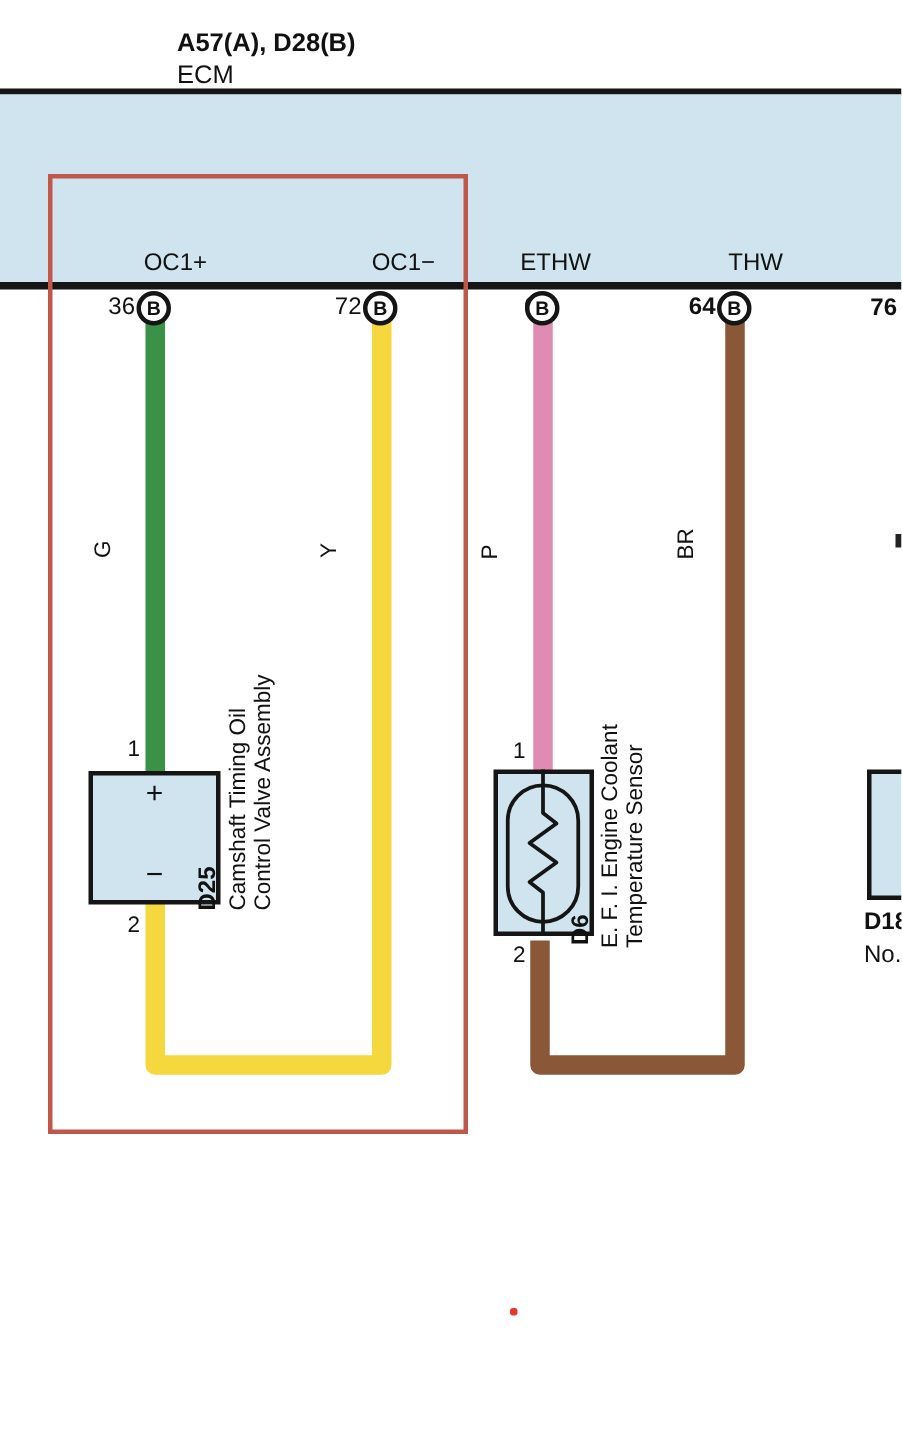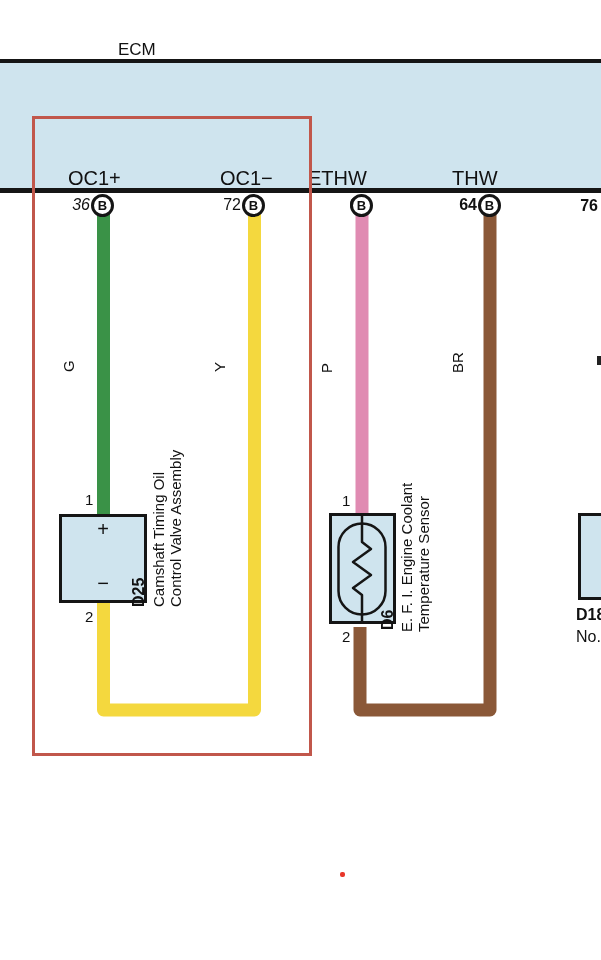--- a/index.html
+++ b/index.html
@@ -5,48 +5,49 @@
   html,body{margin:0;padding:0;}
   body{width:601px;height:960px;background:#ffffff;overflow:hidden;
        font-family:"Liberation Sans","DejaVu Sans",sans-serif;color:#111;}
   .stage{position:relative;width:601px;height:960px;overflow:hidden;}
   .abs{position:absolute;}
   .layer{position:absolute;left:0;top:0;pointer-events:none;}
   .hline{position:absolute;left:0;width:601px;background:#151515;}
   .band{position:absolute;left:0;top:63px;width:601px;height:125px;}
   .hdr-bold{font-size:17px;font-weight:bold;white-space:nowrap;}
   .hdr{font-size:17px;white-space:nowrap;}
-  .pinlabel{width:70px;text-align:left;font-size:20px;white-space:nowrap;}
+  .pinlabel{width:70px;text-align:right;font-size:16px;white-space:nowrap;}
   .pinnum{width:34px;text-align:right;font-size:16px;white-space:nowrap;}
   .bcircle{width:17px;height:17px;border:3.5px solid #151515;border-radius:50%;
            background:#fff;text-align:center;font-size:13px;font-weight:bold;
            line-height:17px;}
   .rot{transform:rotate(-90deg);transform-origin:0 100%;white-space:nowrap;}
   .wlabel{font-size:15px;height:16px;line-height:16px;}
   .compid{font-size:16px;font-weight:bold;height:18px;line-height:18px;}
   .compname{font-size:15px;height:17px;line-height:17px;}
   .pindigit{font-size:15px;white-space:nowrap;}
   .sym{width:88px;text-align:center;font-size:20px;line-height:20px;}
   .d18t{font-size:16px;white-space:nowrap;}
   .frag{width:4px;height:9px;background:#222;}
 </style>
 </head>
 <body>
 
 <div class="stage">
 
+  <div class="abs hdr-bold" style="left:118px;top:19px;">A57(A), D28(B)</div>
   <div class="abs hdr" style="left:118px;top:40px;">ECM</div>
 
   <div class="hline" style="top:59px;height:4px;"></div>
   <div class="band" style="background-color: rgb(207, 228, 238);"></div>
   <div class="hline" style="top:188px;height:5px;"></div>
 
   <div class="abs pinlabel" style="left:68px;top:167px;">OC1+</div>
   <div class="abs pinlabel" style="left:220px;top:167px;">OC1−</div>
-  <div class="abs pinlabel" style="left:308px;top:167px;">ETHW</div>
+  <div class="abs pinlabel" style="left:324px;top:167px;">ETHW</div>
   <div class="abs pinlabel" style="left:452px;top:167px;">THW</div>
 
   <svg class="layer" width="601" height="960" viewBox="0 0 601 960">
     <path d="M103.5 212 L103.5 517" fill="none" stroke-width="13" stroke="#3a9247"></path>
     <path d="M103.5 599 L103.5 710 L254.5 710 L254.5 212" fill="none" stroke-width="13" stroke-linejoin="round" stroke="#f4d83e"></path>
     <path d="M362 212 L362 516" fill="none" stroke-width="13" stroke="#e08bb2"></path>
     <path d="M490 212 L490 710 L360 710 L360 627" fill="none" stroke-width="13" stroke-linejoin="round" stroke="#8a5838"></path>
   </svg>
 
   <svg class="layer" width="601" height="960" viewBox="0 0 601 960">
@@ -55,21 +56,21 @@
     <rect x="338.5" y="523.5" width="47" height="91" rx="23.5" fill="none" stroke="#151515" stroke-width="2.5"></rect>
     <path d="M362 513 L362 542 l9 7 l-18 13 l18 13 l-18 13 l9 7 L362 624" fill="none" stroke="#151515" stroke-width="2.5" stroke-linejoin="round"></path>
     <rect x="579.5" y="514.5" width="50" height="84" stroke-width="3" stroke="#151515" fill="#cfe4ee"></rect>
   </svg>
 
   <svg class="layer" width="601" height="960" viewBox="0 0 601 960">
     <rect x="33.5" y="117.5" width="277" height="637" fill="none" stroke-width="3" stroke="#c1574b"></rect>
     <rect x="340" y="872" width="5" height="5" rx="2" fill="#e8362a"></rect>
   </svg>
 
-  <div class="abs pinnum" style="left:56px;top:196px;font-style:italic;">36</div>
+  <div class="abs pinnum" style="left:56px;top:196px;">36</div>
   <div class="abs pinnum" style="left:207px;top:196px;">72</div>
   <div class="abs pinnum" style="left:333px;top:196px;">65</div>
   <div class="abs pinnum" style="left:443px;top:196px;font-weight:bold;">64</div>
   <div class="abs pinnum" style="left:572px;top:197px;width:26px;font-weight:bold;">76</div>
 
   <div class="abs bcircle" style="left:91px;top:194px;">B</div>
   <div class="abs bcircle" style="left:242px;top:194px;">B</div>
   <div class="abs bcircle" style="left:350px;top:194px;">B</div>
   <div class="abs bcircle" style="left:478px;top:194px;">B</div>
 

